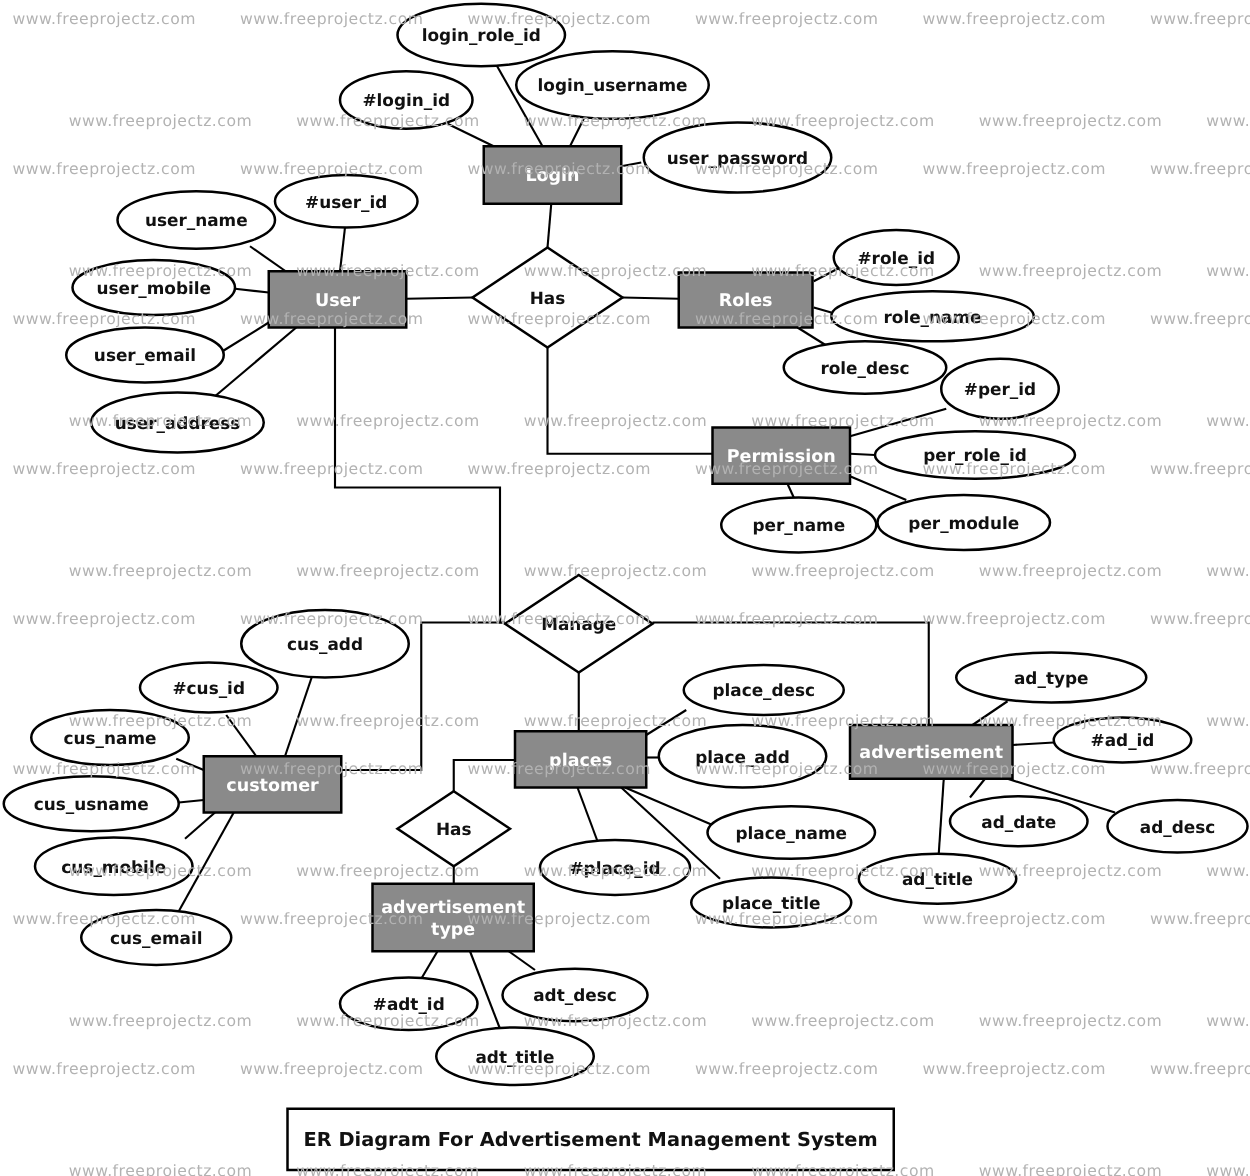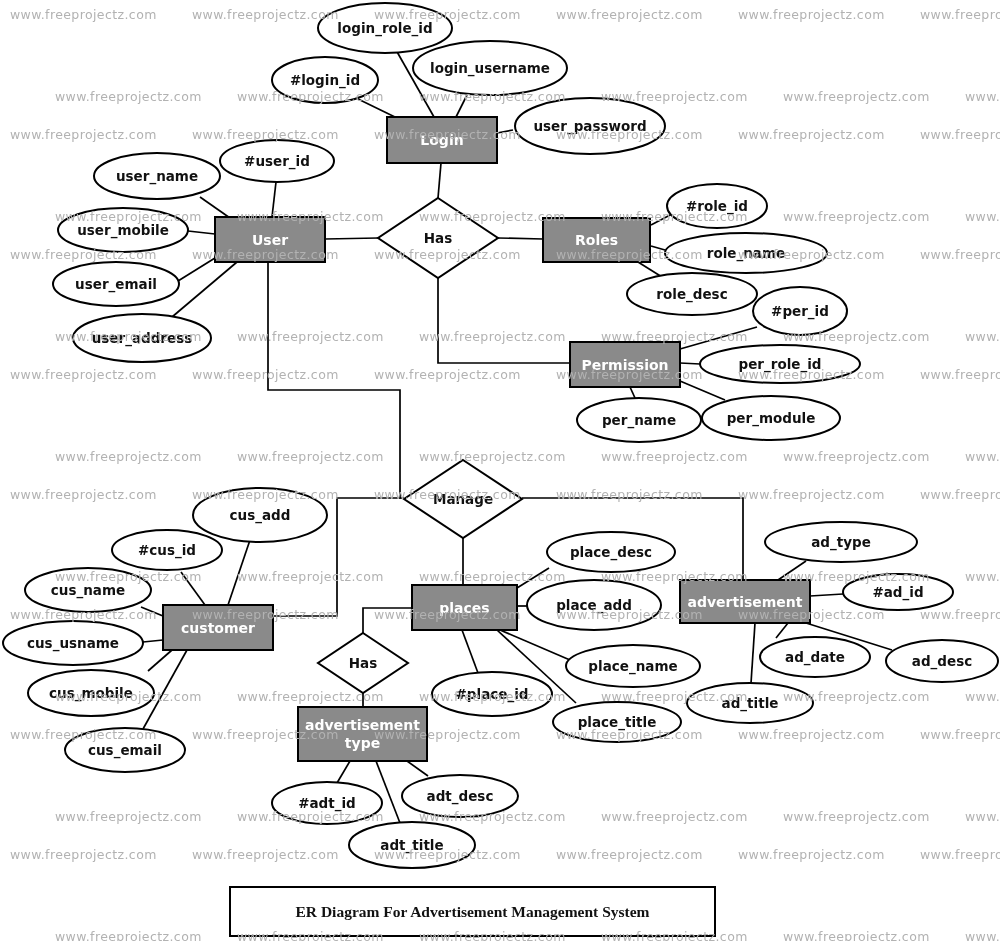--- a/index.html
+++ b/index.html
@@ -8,21 +8,21 @@
     background:#ffffff;font-family:"DejaVu Sans",sans-serif;
   }
   .stage svg{position:absolute;left:0;top:0;z-index:1;}
   .diagram text{font-family:"DejaVu Sans",sans-serif;font-weight:bold;}
   .entity-label{fill:#ffffff;font-size:14px;}
   .attr-label{fill:#111111;font-size:13.5px;}
   .rel-label{fill:#111111;font-size:13.5px;}
   .title-box{
     position:absolute;left:229px;top:886px;width:487px;height:51px;
     border:2px solid #000;background:#fff;box-sizing:border-box;
-    display:flex;align-items:center;justify-content:center;z-index:2;font-family:Liberation Serif, serif;
+    display:flex;align-items:center;justify-content:center;z-index:2;
   }
   .title-box span{font-weight:bold;font-size:15.5px;color:#111;white-space:nowrap;}
   .watermark-layer{position:absolute;left:0;top:0;width:1000px;height:941px;
     pointer-events:none;z-index:3;overflow:hidden;}
   .watermark-layer span{
     position:absolute;font-size:12.5px;letter-spacing:.4px;
     white-space:nowrap;font-family:"DejaVu Sans",sans-serif;
   }
 </style>
 </head>

